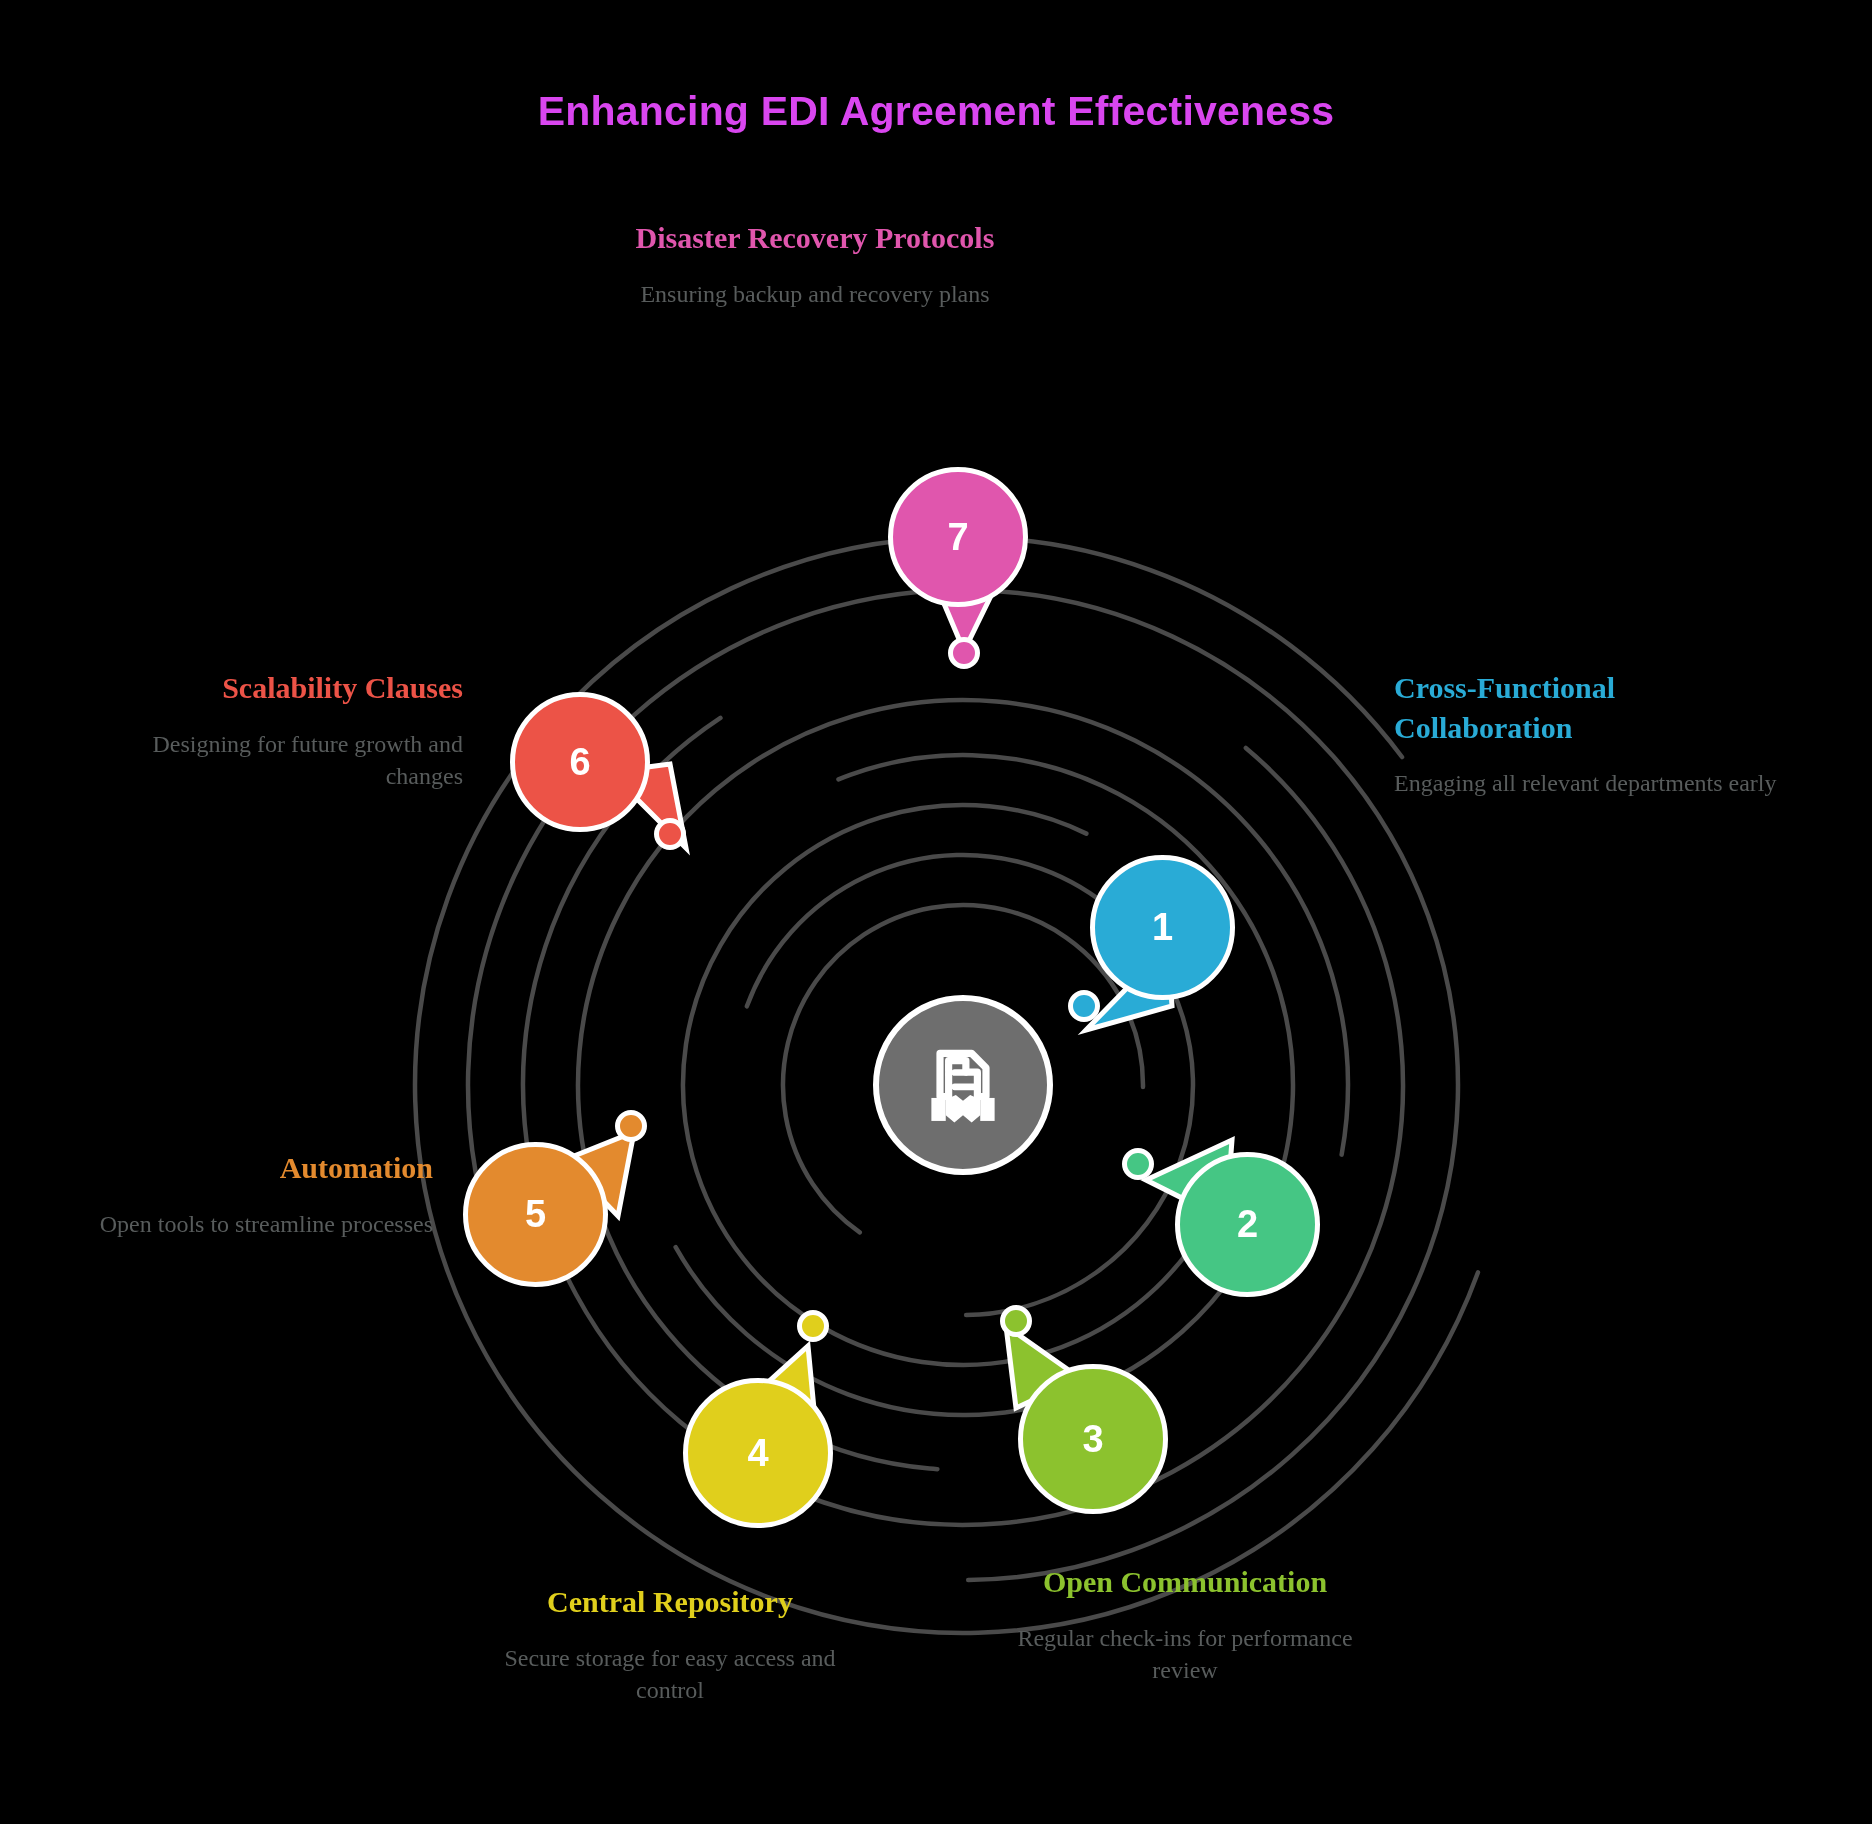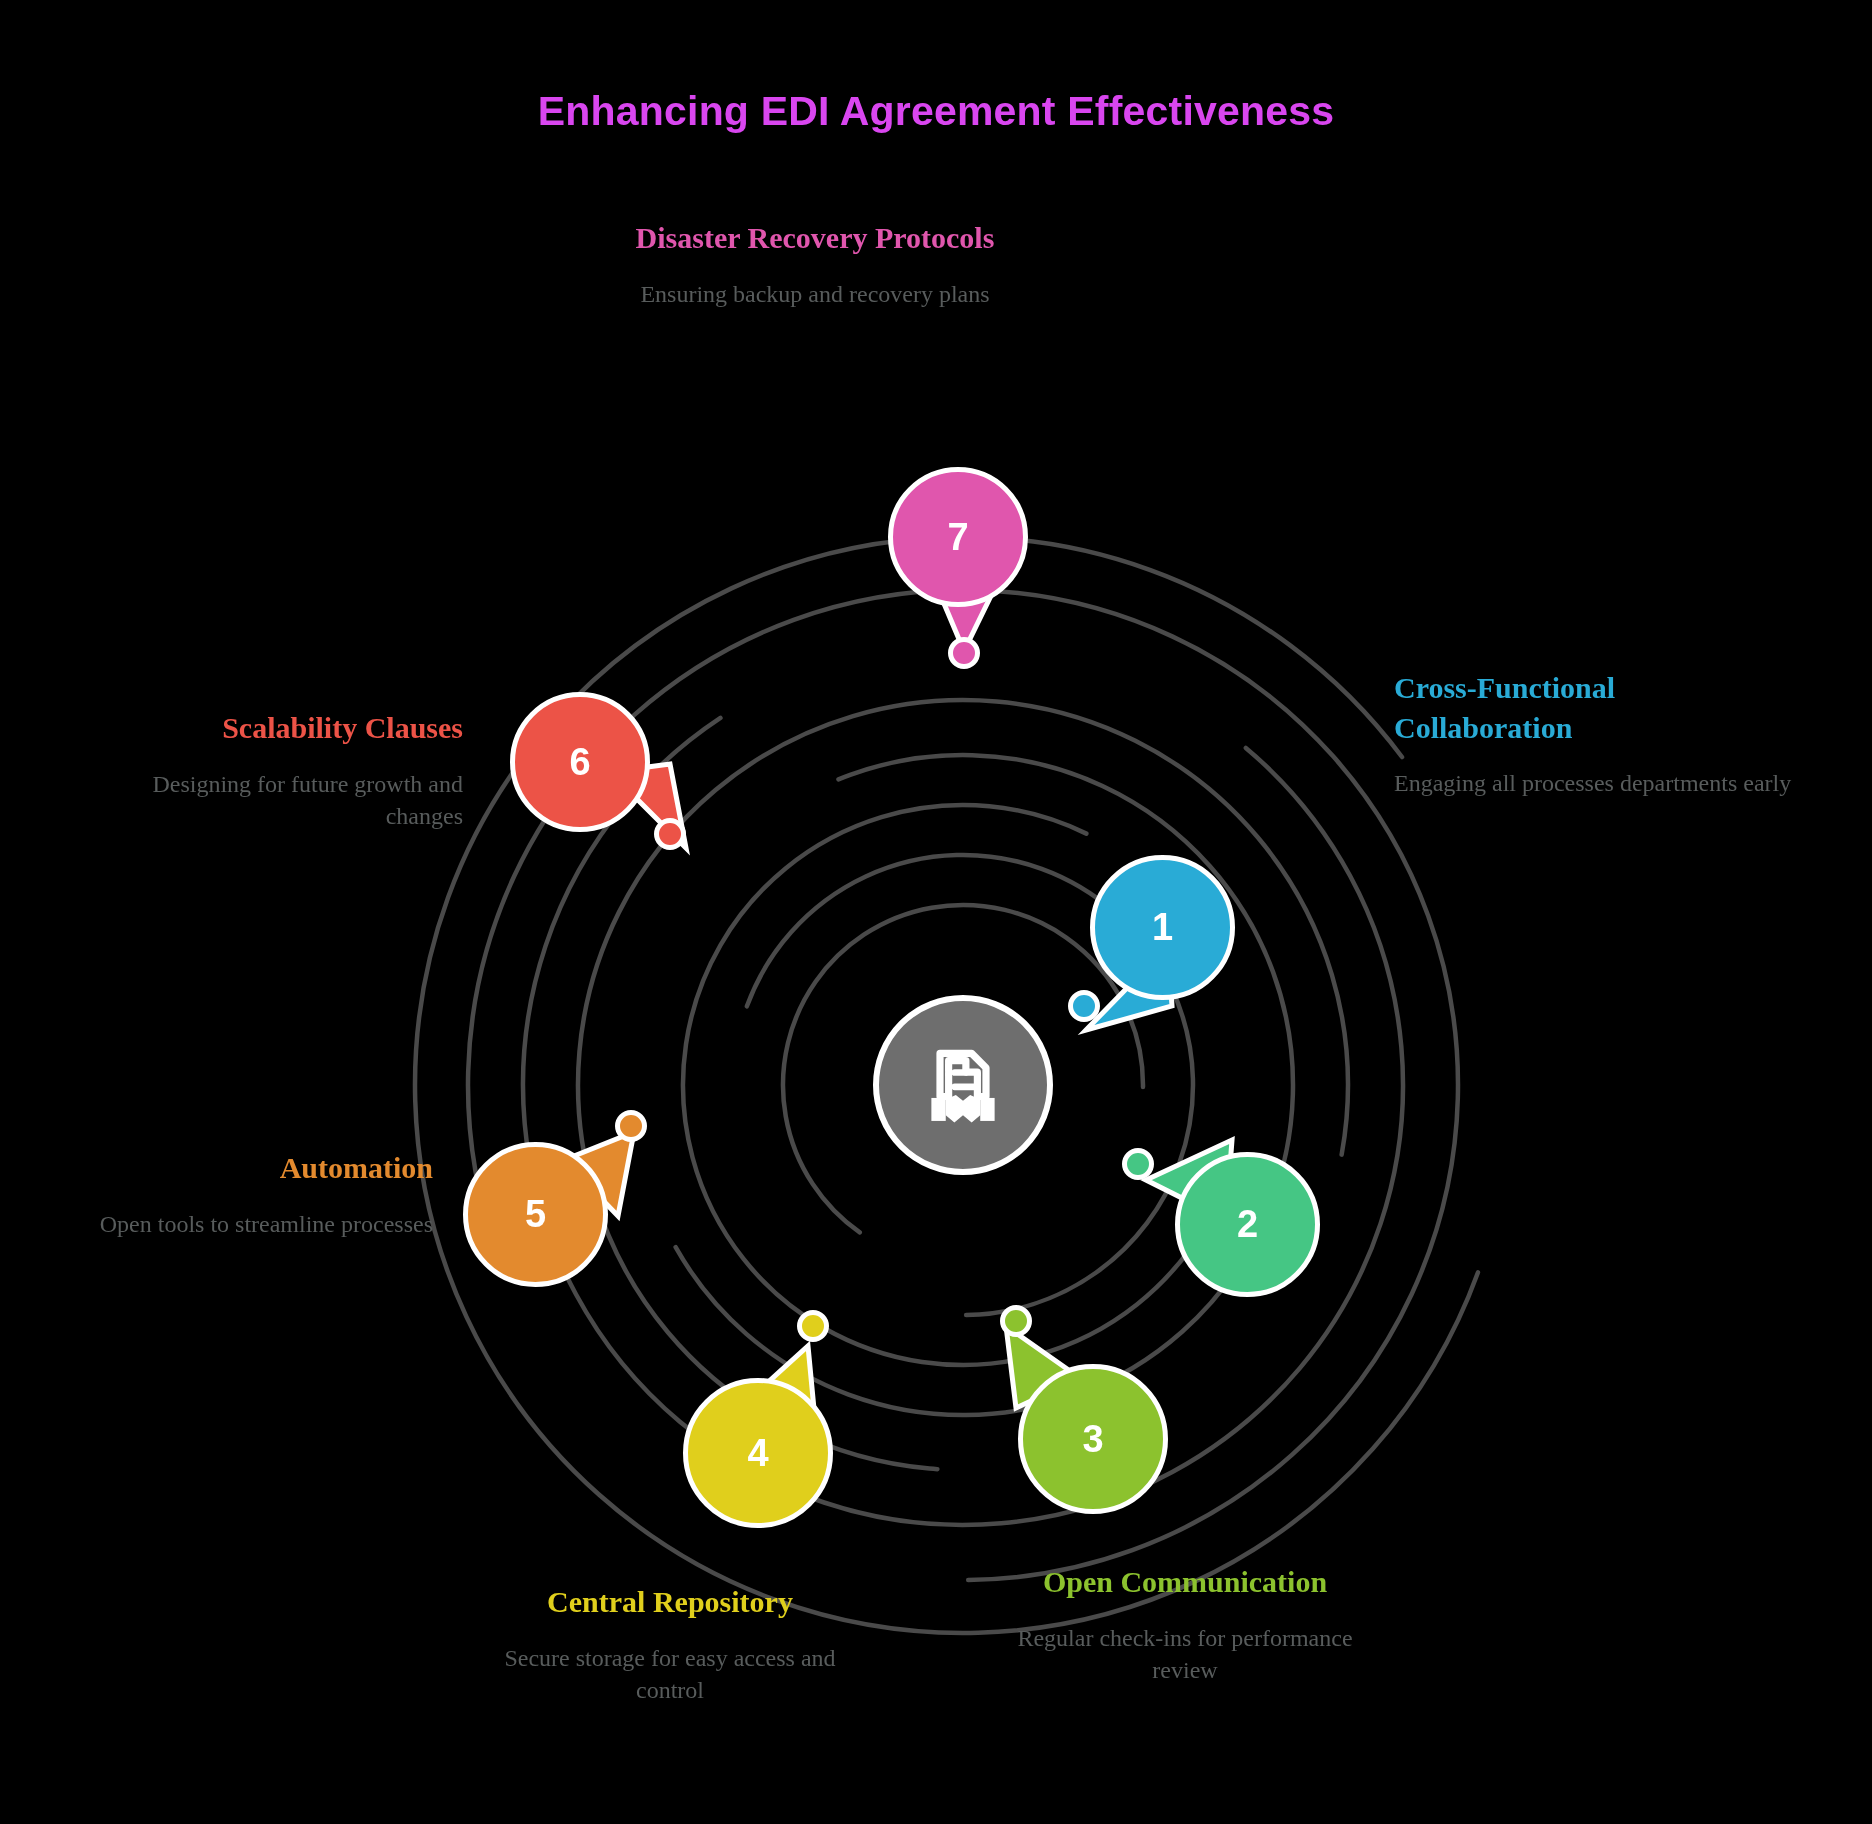--- a/index.html
+++ b/index.html
@@ -57,33 +57,33 @@
       <circle cx="963" cy="1085" r="495" stroke-dasharray="2500 620" transform="rotate(160 963 1085)"></circle>
       <circle cx="963" cy="1085" r="548" stroke-dasharray="2900 560" transform="rotate(20 963 1085)"></circle>
     </g>
   </svg>
 
   <div class="label center" style="left:615px;top:218px;width:400px;">
     <p class="head" style="color:#e056ad;">Disaster Recovery Protocols</p>
     <p class="desc">Ensuring backup and recovery plans</p>
   </div>
 
-  <div class="label left" style="left:88px;top:708px;width:375px;">
+  <div class="label left" style="left:88px;top:668px;width:375px;">
     <p class="head" style="color:#ec5347;">Scalability Clauses</p>
     <p class="desc">Designing for future growth and changes</p>
   </div>
 
   <div class="label left" style="left:68px;top:1148px;width:365px;">
     <p class="head" style="color:#e38a2e;">Automation</p>
     <p class="desc">Open tools to streamline processes</p>
   </div>
 
   <div class="label right" style="left:1394px;top:668px;width:400px;">
     <p class="head" style="color:#29abd6;">Cross-Functional Collaboration</p>
-    <p class="desc">Engaging all processes departments early</p>
+    <p class="desc">Engaging all relevant departments early</p>
   </div>
 
   <div class="label right" style="left:1445px;top:1113px;width:340px;">
   </div>
 
   <div class="label center" style="left:490px;top:1562px;width:360px;margin-top:20px;">
     <p class="head" style="color:#e0cf1c;">Central Repository</p>
     <p class="desc">Secure storage for easy access and control</p>
   </div>
 

